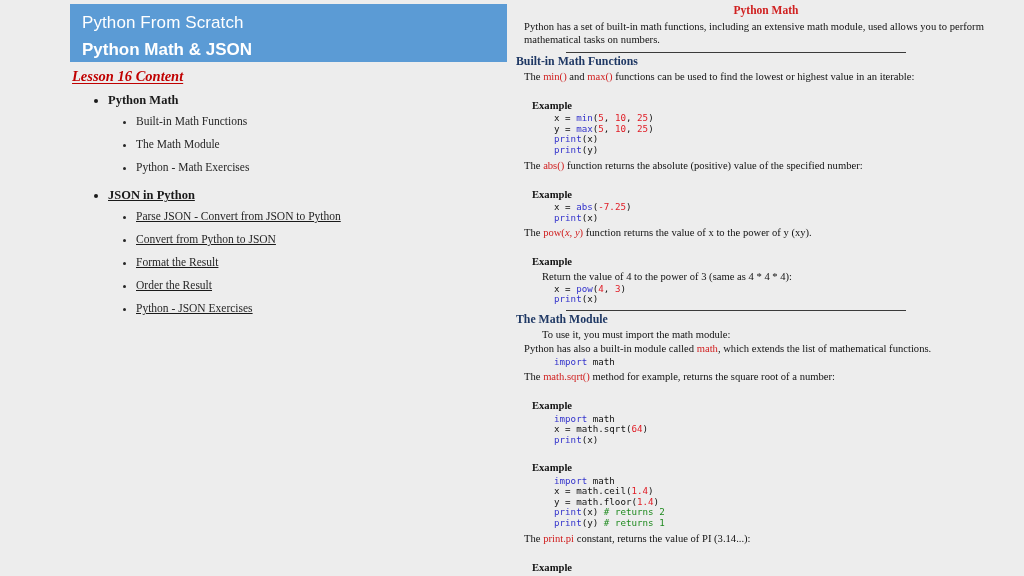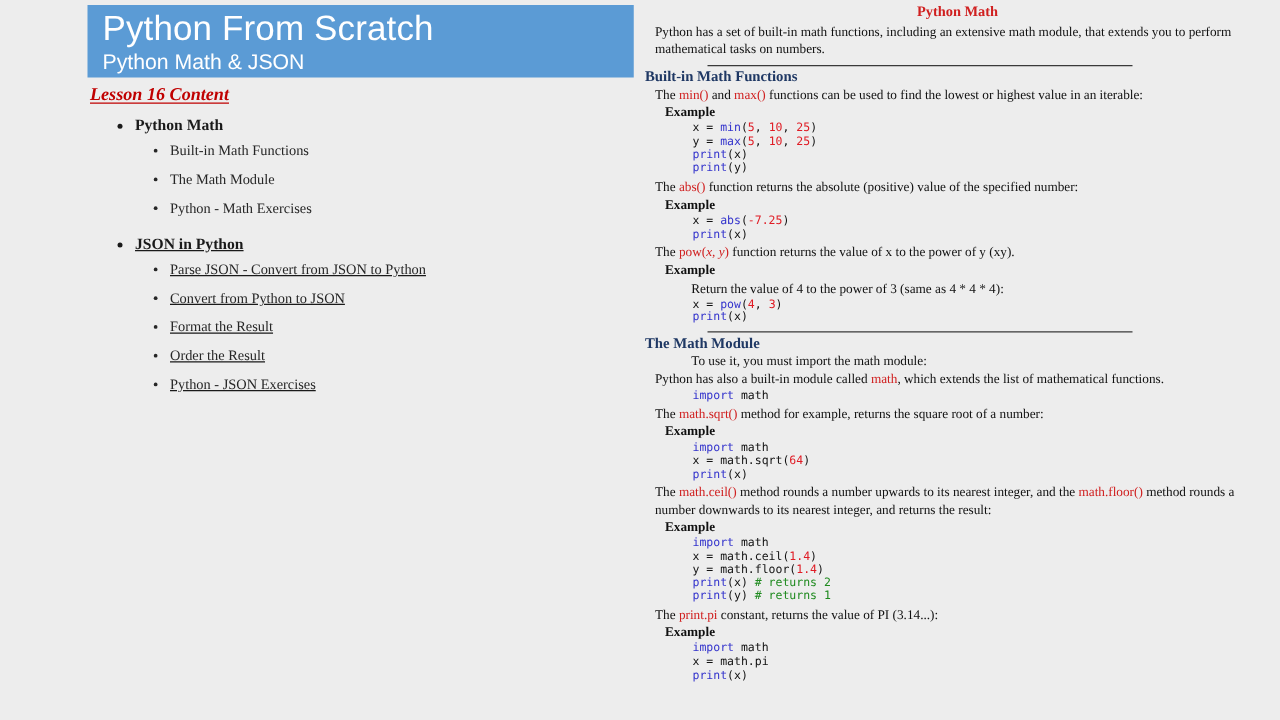--- a/index.html
+++ b/index.html
@@ -27,30 +27,30 @@
   .banner {
     position: absolute;
     left: 0; top: 4px;
     width: 437px; height: 58px;
     background: #5b9bd5;
     box-sizing: border-box;
     padding: 4px 0 0 12px;
   }
   .banner-title {
     font-family: "Liberation Sans", sans-serif;
-    font-size: 28px;
+    font-size: 17px;
     font-weight: 400;
     color: #ffffff;
     line-height: 30px;
     letter-spacing: 0.1px;
   }
   .banner-subtitle {
     font-family: "Liberation Sans", sans-serif;
     font-size: 17px;
-    font-weight: 400;
+    font-weight: 700;
     color: #ffffff;
     line-height: 23px;
   }
   .lesson-heading {
     position: absolute;
     left: 2px; top: 68px;
     font-family: "Liberation Serif", serif;
     font-size: 14.5px;
     font-weight: bold;
     font-style: italic;
@@ -103,40 +103,40 @@
     text-align: center;
     font-weight: bold;
     font-size: 11.5px;
     color: #d02020;
     margin: 2px 0 3px 0;
   }
   .para {
     margin: 0 0 1px 8px;
     text-align: left;
   }
-  .para.indent2 { margin-left: 37px; }
+  .para.indent2 { margin-left: 26px; }
   .rule-wrap {
     margin: 5px 0 2px 0;
     padding-left: 50px;
   }
   .rule {
     height: 0;
     border-top: 1.4px solid #3a3a3a;
     width: 340px;
   }
   .sect-heading {
     font-weight: bold;
     font-size: 11.8px;
     color: #1f3864;
     margin: 0 0 2px 0;
   }
   .example-label {
     font-weight: bold;
     font-size: 10.6px;
-    margin: 1px 0 1px 16px;
+    margin: 16px 0 1px 16px;
     color: #111111;
   }
   pre.code {
     font-family: "DejaVu Sans Mono", "Liberation Mono", monospace;
     font-size: 9.2px;
     line-height: 10.6px;
     margin: 0 0 3px 38px;
     padding: 0;
     color: #111111;
     white-space: pre;
@@ -198,21 +198,21 @@
           </ul>
         </li>
       </ul>
     </div>
   </div>
 
   <div class="right-panel">
 
     <div class="doc-title">Python Math</div>
 
-    <div class="para">Python has a set of built-in math functions, including an extensive math module, that extends you to perform mathematical tasks on numbers.</div>
+    <div class="para">Python has a set of built-in math functions, including an extensive math module, used allows you to perform mathematical tasks on numbers.</div>
 
     <div class="rule-wrap">
       <div class="rule"></div>
     </div>
 
     <div class="sect-heading">Built-in Math Functions</div>
 
     <div class="para">The <span class="fn">min()</span> and <span class="fn">max()</span> functions can be used to find the lowest or highest value in an iterable:</div>
     <div class="example-label">Example</div>
     <pre class="code">x = <span class="kw">min</span>(<span class="num">5</span>, <span class="num">10</span>, <span class="num">25</span>)
@@ -240,21 +240,20 @@
     <div class="para indent2">To use it, you must import the math module:</div>
     <div class="para">Python has also a built-in module called <span class="fn">math</span>, which extends the list of mathematical functions.</div>
     <pre class="code"><span class="kw">import</span> math</pre>
 
     <div class="para">The <span class="fn">math.sqrt()</span> method for example, returns the square root of a number:</div>
     <div class="example-label">Example</div>
     <pre class="code"><span class="kw">import</span> math
 x = math.sqrt(<span class="num">64</span>)
 <span class="kw">print</span>(x)</pre>
 
-    <div class="para">The <span class="fn">math.ceil()</span> method rounds a number upwards to its nearest integer, and the <span class="fn">math.floor()</span> method rounds a number downwards to its nearest integer, and returns the result:</div>
     <div class="example-label">Example</div>
     <pre class="code"><span class="kw">import</span> math
 x = math.ceil(<span class="num">1.4</span>)
 y = math.floor(<span class="num">1.4</span>)
 <span class="kw">print</span>(x) <span class="cmt"># returns 2</span>
 <span class="kw">print</span>(y) <span class="cmt"># returns 1</span></pre>
 
     <div class="para">The <span class="fn">print.pi</span> constant, returns the value of PI (3.14...):</div>
     <div class="example-label">Example</div>
     <pre class="code"><span class="kw">import</span> math

